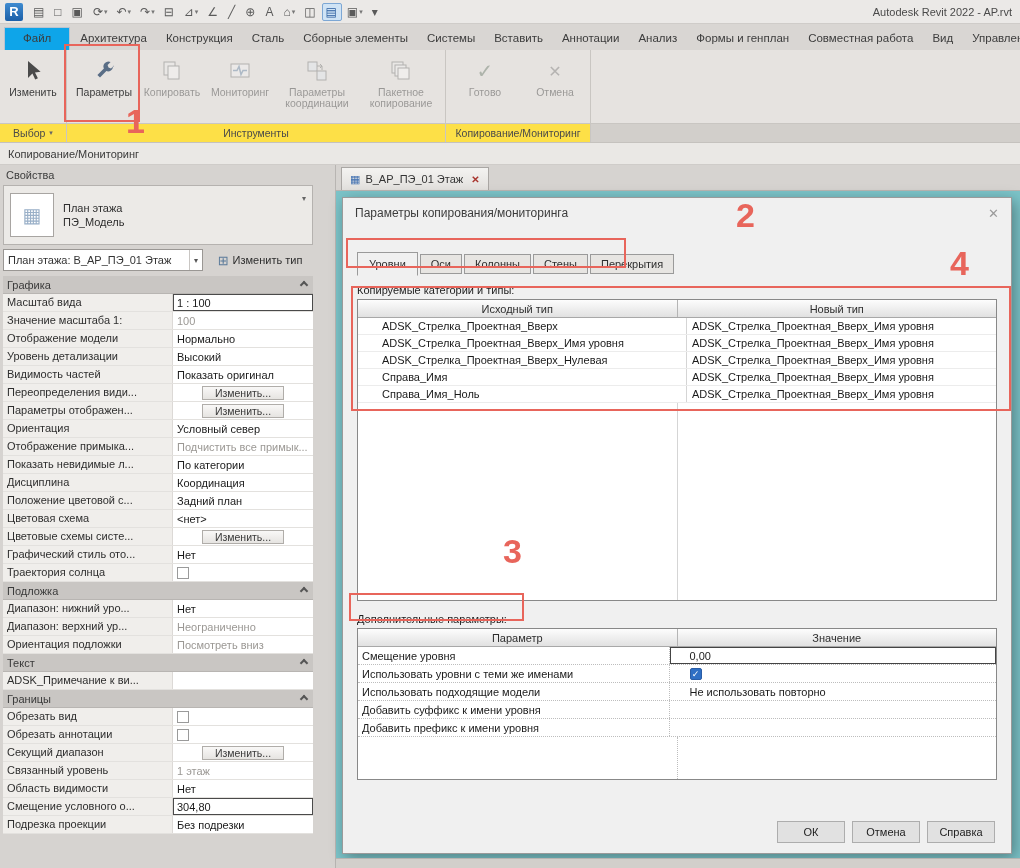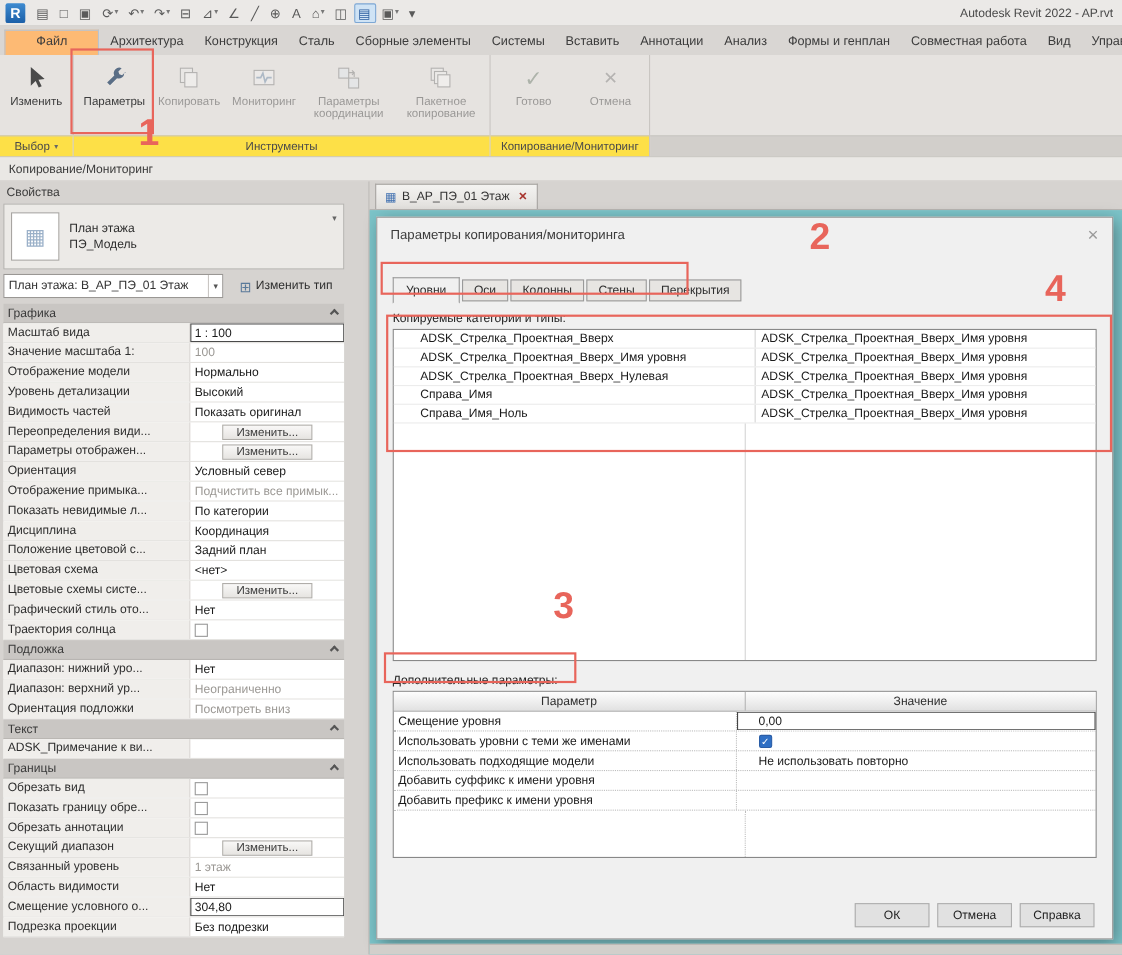--- a/index.html
+++ b/index.html
@@ -12,21 +12,21 @@
   .r-logo{width:18px;height:18px;background:linear-gradient(#3f8bd0,#1b5fa8);color:#fff;font-weight:bold;font-size:13px;display:flex;align-items:center;justify-content:center;border-radius:2px;margin-right:6px;flex:0 0 auto}
   .qat{display:flex;align-items:center;gap:1px}
   .qi{display:inline-flex;align-items:center;padding:1px 3px;color:#5a5a5a;font-size:12px;line-height:14px;cursor:default;border:1px solid transparent}
   .qi .qdd{font-size:7px;margin-left:1px;color:#777}
   .qi.active{background:#cfe3f5;border-color:#7da7d4;border-radius:2px;color:#2a5d9e}
   .win-title{margin-left:auto;color:#4a4a4a;font-size:11px;white-space:nowrap}
 
   
   .tabrow{height:26px;background:#d9d6d3;display:flex;align-items:flex-end;padding-left:4px;gap:1px;overflow:hidden;white-space:nowrap}
   .rtab{padding:5px 9px 6px;font-size:11.5px;color:#3c3c3c;cursor:pointer;flex:0 0 auto}
-  .rtab.file{background:#fdba74;border:1px solid #b8c4d2;border-bottom:none;padding:4px 28px 6px}
+  .rtab.file{background:#0ea5e9;border:1px solid #b8c4d2;border-bottom:none;padding:4px 18px 6px}
 
   
   .ribbonwrap{height:93px;background:#e6e3e0;display:flex;border-bottom:1px solid #c5c2be}
   .rpanel{display:flex;flex-direction:column;border-right:1px solid #c9c6c2}
   .pbtns{height:74px;display:flex;align-items:flex-start;padding:3px 2px 0}
   .rbtn{display:flex;flex-direction:column;align-items:center;text-align:center;gap:1px;padding-top:3px;cursor:pointer}
   .rbtn .ricon{height:30px;display:flex;align-items:center;justify-content:center}
   .rbtn .rlabel{font-size:10.5px;line-height:11px;color:#3c3c3c}
   .rbtn.disabled{opacity:.45}
   .glyph-icon{font-size:20px;color:#6a7a6a}
@@ -634,30 +634,20 @@
 
             <div class="prow">
               <div class="plabel">Обрезать вид</div>
               <div class="pval">
 
                 <span class="pcheckbox"></span>
               </div>
             </div>
           </div>
 
-          <div class="pg-item check">
-
-            <div class="prow">
-              <div class="plabel">Показать границу обре...</div>
-              <div class="pval">
-
-                <span class="pcheckbox"></span>
-              </div>
-            </div>
-          </div>
 
           <div class="pg-item check">
 
             <div class="prow">
               <div class="plabel">Обрезать аннотации</div>
               <div class="pval">
 
                 <span class="pcheckbox"></span>
               </div>
             </div>
@@ -747,20 +737,24 @@
 
                 <div class="dtab">Стены</div>
 
                 <div class="dtab">Перекрытия</div>
 
             </div>
 
             <div class="dlabel">Копируемые категории и типы:</div>
 
             <div class="ttable">
+              <div class="thead">
+                <div class="th">Исходный тип</div>
+                <div class="th">Новый тип</div>
+              </div>
               <div class="tbody">
 
                   <div class="trow">
                     <div class="td src">ADSK_Стрелка_Проектная_Вверх</div>
                     <div class="td dst">ADSK_Стрелка_Проектная_Вверх_Имя уровня</div>
                   </div>
 
                   <div class="trow">
                     <div class="td src">ADSK_Стрелка_Проектная_Вверх_Имя уровня</div>
                     <div class="td dst">ADSK_Стрелка_Проектная_Вверх_Имя уровня</div>

